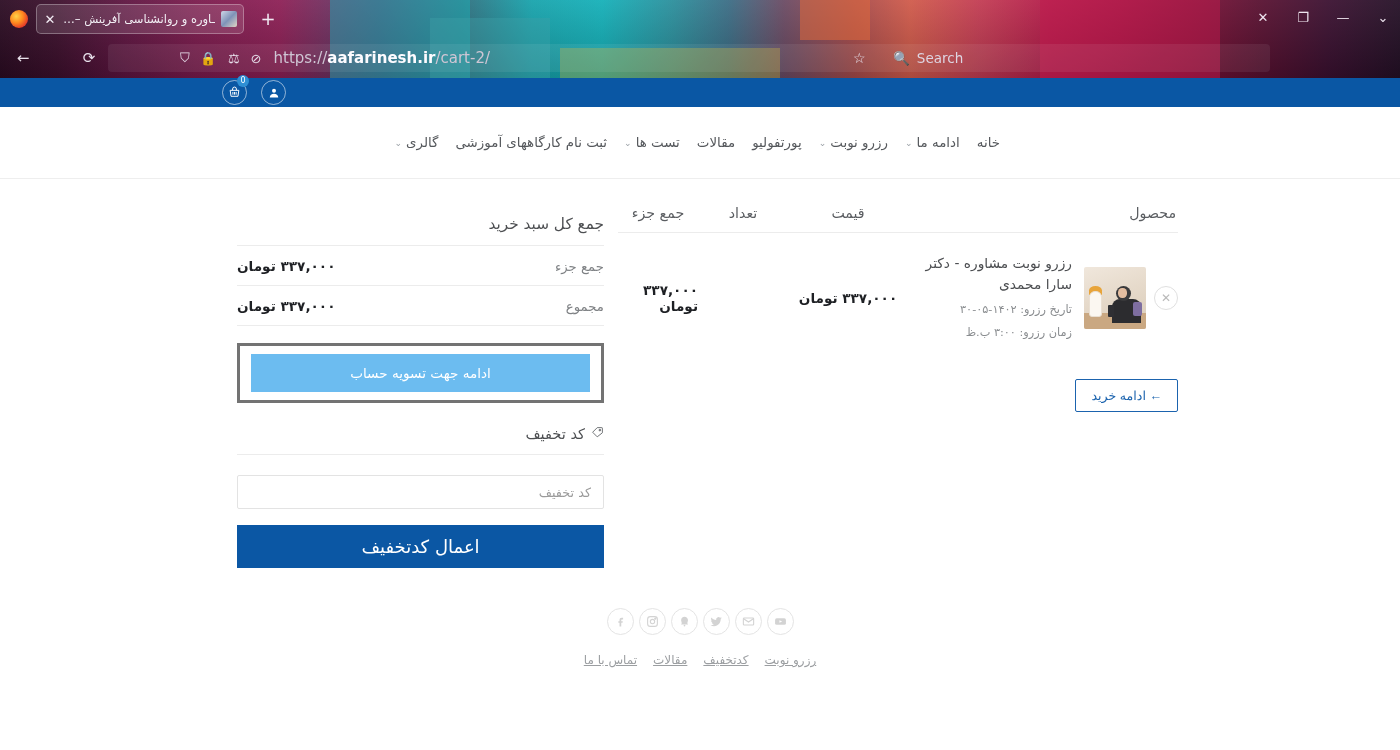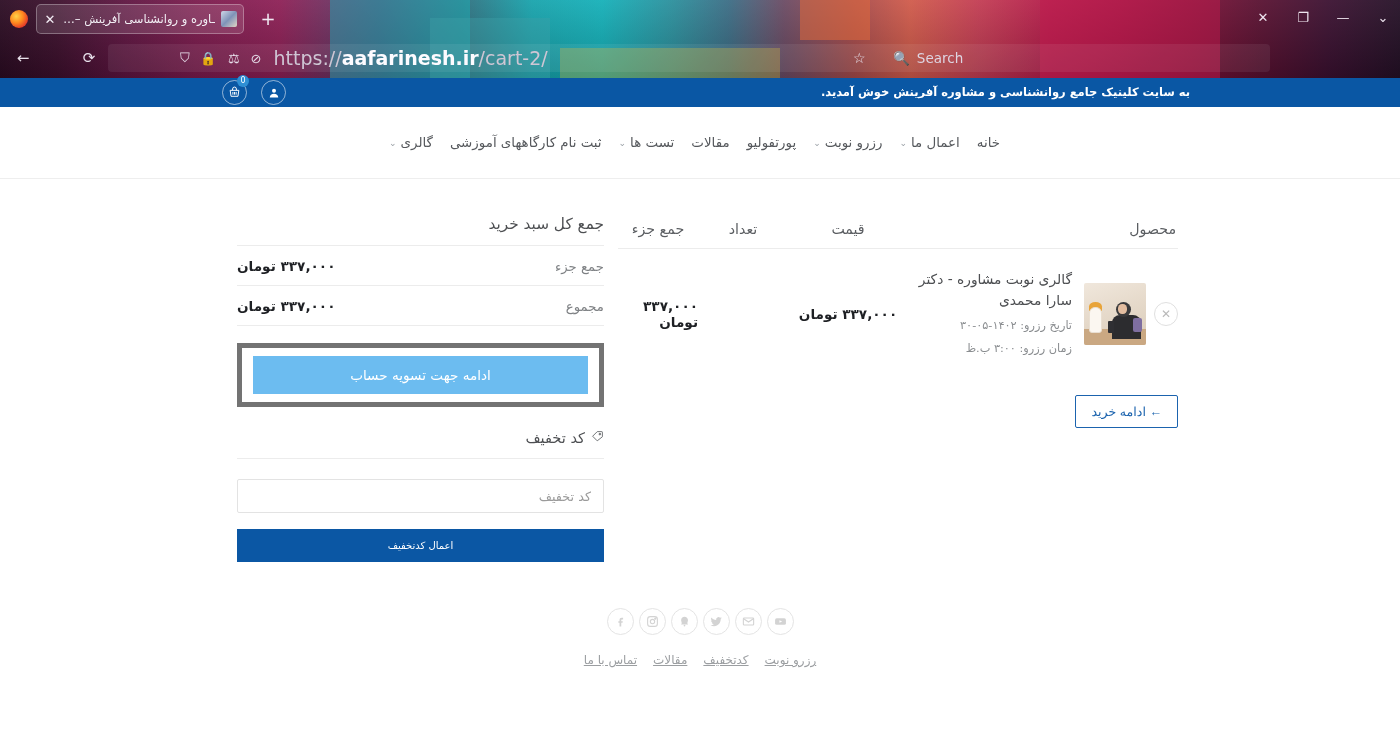--- a/index.html
+++ b/index.html
@@ -88,21 +88,21 @@
   .nav-back  { position: absolute; left: 12px;  top: 8px; width: 22px; }
   .nav-reload{ position: absolute; left: 78px;  top: 8px; width: 22px; }
   .urlbar {
     position: absolute; left: 108px; top: 4px; width: 1162px; height: 28px;
     background: rgba(255,255,255,0.07);
     border-radius: 4px;
     display: flex; align-items: center; direction: ltr;
   }
   .url-icons { display: flex; align-items: center; gap: 11px; margin-left: 72px; color: #e6dde9; font-size: 13px; }
   .url-text {
-    margin-left: 12px; color: #cfc6d4; font-size: 19px; white-space: nowrap;
+    margin-left: 12px; color: #cfc6d4; font-size: 15px; white-space: nowrap;
     direction: ltr;
   }
   .url-text b { color: #fdfbff; font-weight: 700; }
   .url-star { position: absolute; left: 745px; color: #e6dee9; font-size: 14px; }
   .url-search {
     position: absolute; left: 785px; display: flex; align-items: center; gap: 7px;
     color: #ded5e2; font-size: 13.5px;
   }
 
   
@@ -171,21 +171,21 @@
   .content { position: absolute; top: 179px; left: 0; width: 1400px; height: 410px; background: #fff; }
 
   
   .cart-table { position: absolute; right: 222px; top: 26px; width: 560px; direction: rtl; }
   .cart-head {
     display: flex; align-items: flex-end; padding-bottom: 11px;
     border-bottom: 1px solid #ececec;
   }
   .th { color: #5a5d61; font-size: 14.2px; }
   .th-product { width: 270px; text-align: right; padding-right: 2px;}
-  .th-price   { width: 120px; text-align: center; margin-top: 16px; }
+  .th-price   { width: 120px; text-align: center; }
   .th-qty     { width: 90px;  text-align: center; }
   .th-sub     { width: 80px;  text-align: center; }
 
   .cart-row { display: flex; align-items: center; padding: 20px 0 18px; min-height: 100px; }
   .cell { display: flex; align-items: center; }
   .c-product { width: 270px; justify-content: flex-start; }
   .c-price   { width: 120px; justify-content: center; }
   .c-qty     { width: 90px;  justify-content: center; }
   .c-sub     { width: 80px;  justify-content: center; }
 
@@ -227,21 +227,21 @@
     border-bottom: 1px solid #ececec; text-align: right;
   }
   .totals-row {
     display: flex; align-items: center; justify-content: space-between;
     padding: 12px 0 11px; border-bottom: 1px solid #ececec;
   }
   .totals-label { color: #7e8184; font-size: 13.3px; }
   .totals-value { color: #1e2024; font-size: 13.6px; font-weight: bold; }
 
   .checkout-wrap {
-    margin-top: 17px; border: 5px solid #737373; padding: 8px 11px;
+    margin-top: 17px; border: 3px solid #737373; padding: 8px 11px;
     background: #fff;
   }
   .btn-checkout {
     display: block; width: 100%; background: #6cbcf0; color: #ffffff;
     border: none; font-size: 13.6px; padding: 11px 0; text-align: center;
     font-family: inherit; border-radius: 0;
   }
   .coupon { margin-top: 22px; }
   .coupon-title {
     display: flex; align-items: center; justify-content: flex-start; gap: 6px;
@@ -251,21 +251,21 @@
   .tag-icon { color: #6e7174; font-size: 13px; transform: scaleX(-1); display:inline-block; }
   .coupon-input {
     margin-top: 20px; width: 100%; height: 34px;
     border: 1px solid #e3e3e3; background: #fff; border-radius: 2px;
     padding: 0 12px; font-family: inherit; font-size: 12.8px; color: #333;
     direction: rtl; text-align: right;
   }
   .coupon-input::placeholder { color: #9b9b9b; }
   .btn-coupon {
     margin-top: 16px; display: block; width: 100%; background: #0b57a4;
-    color: #fff; border: none; font-size: 10px; padding: 11px 0;
+    color: #fff; border: none; font-size: 18px; padding: 11px 0;
     font-family: inherit;
   }
 
   
   .footer { position: absolute; top: 589px; left: 0; width: 1400px; height: 161px; background: #fff; }
   .socials {
     position: absolute; top: 19px; left: 0; width: 1400px;
     display: flex; justify-content: center; gap: 5px;
   }
   .soc {
@@ -344,31 +344,30 @@
     </div>
     <div class="circ-icon">
       <svg width="13" height="13" viewBox="0 0 24 24" fill="none" stroke="#ffffff" stroke-width="1.8">
         <path d="M4 8h16l-1.6 11H5.6z"></path>
           <path d="M8.5 8V5.5a3.5 3.5 0 0 1 7 0V8"></path>
         <path d="M9 11v5M12 11v5M15 11v5"></path>
       </svg>
       <span class="cart-badge">0</span>
     </div>
   </div>
-  <div class="topbar-msg">به سایت کلینیک جامع روانشناسی و مشاوره آفرینش خوش آمدید.</div>
 </div>
 
 <div class="site-header">
 
   <div class="mainnav">
     <div class="navitem">
         <span>خانه</span>
       </div>
     <div class="navitem">
-        <span>اعمال ما</span>
+        <span>ادامه ما</span>
         <span class="caret">⌄</span>
       </div>
     <div class="navitem">
         <span>رزرو نوبت</span>
         <span class="caret">⌄</span>
       </div>
     <div class="navitem">
         <span>پورتفولیو</span>
       </div>
     <div class="navitem">
@@ -415,21 +414,21 @@
           <div class="desk"></div>
           <div class="person-body"></div>
           <div class="person-head"></div>
           <div class="person-face"></div>
           <div class="mascot-hat"></div>
           <div class="mascot"></div>
           <div class="bottle"></div>
           <div class="plant"></div>
         </div>
         <div class="prod-info">
-          <div class="prod-title">گالری نوبت مشاوره - دکتر سارا محمدی</div>
+          <div class="prod-title">رزرو نوبت مشاوره - دکتر سارا محمدی</div>
           <div class="prod-meta">تاریخ رزرو: ۱۴۰۲-۰۵-۳۰</div>
           <div class="prod-meta">زمان رزرو: ۳:۰۰ ب.ظ</div>
         </div>
       </div>
       <div class="cell c-price">
         <span class="price-txt">۳۳۷,۰۰۰ تومان</span>
       </div>
       <div class="cell c-qty">
         <span class="price-txt"></span>
       </div>

